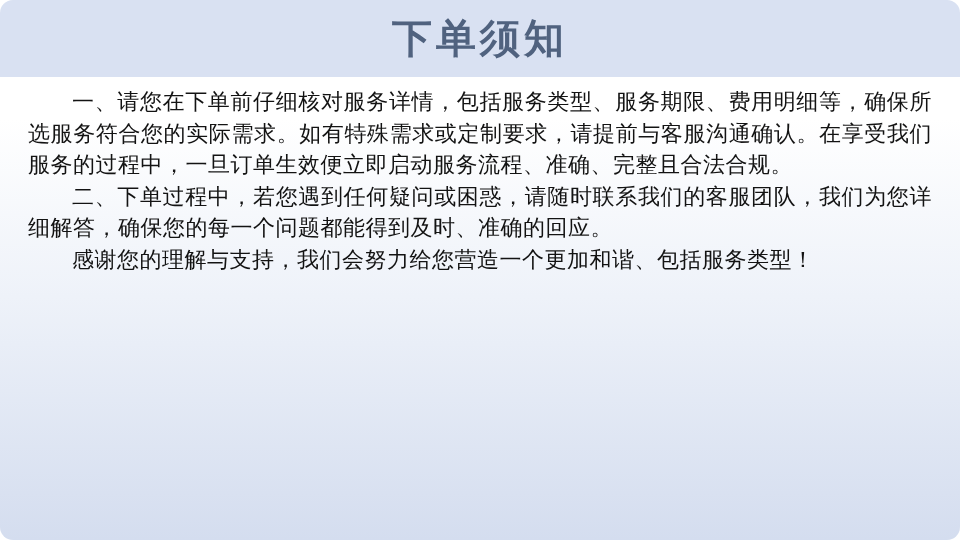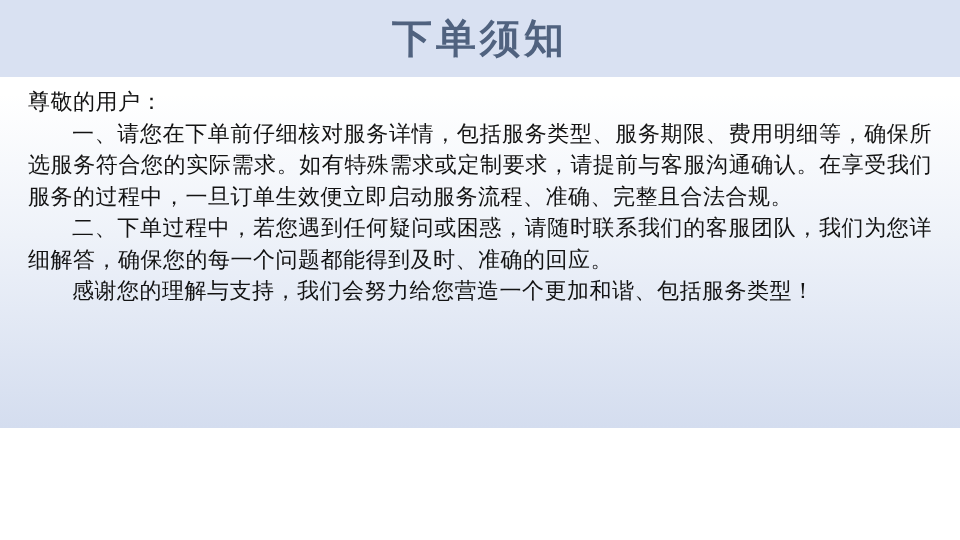--- a/index.html
+++ b/index.html
@@ -3,24 +3,25 @@
 <meta charset="utf-8">
 <style>
   html, body {
     margin: 0;
     padding: 0;
     background: #ffffff;
   }
   .slide {
     position: relative;
     width: 960px;
-    height: 428px;
+    height: 540px;
     overflow: hidden;
     font-family: "Liberation Serif", "DejaVu Serif", serif;
     background: linear-gradient(180deg, #ffffff 0%, #ffffff 22%, #eef2f9 55%, #d4ddef 100%);
+    border-radius: 13px;
   }
   .slide-header {
     height: 77px;
     background: #d9e1f2;
     display: flex;
     align-items: center;
     justify-content: center;
   }
   .title {
     margin: 0;
@@ -47,18 +48,17 @@
   }
 </style>
 </head>
 <body>
 
 <div class="slide">
   <header class="slide-header">
     <h1 class="title">下单须知</h1>
   </header>
   <main class="slide-body">
-    <p class="salutation">尊敬的用户：</p>
     <p class="para">一、请您在下单前仔细核对服务详情，包括服务类型、服务期限、费用明细等，确保所选服务符合您的实际需求。如有特殊需求或定制要求，请提前与客服沟通确认。在享受我们服务的过程中，一旦订单生效便立即启动服务流程、准确、完整且合法合规。</p>
     <p class="para">二、下单过程中，若您遇到任何疑问或困惑，请随时联系我们的客服团队，我们为您详细解答，确保您的每一个问题都能得到及时、准确的回应。</p>
     <p class="para">感谢您的理解与支持，我们会努力给您营造一个更加和谐、包括服务类型！</p>
   </main>
 </div>
 
 </body></html>

